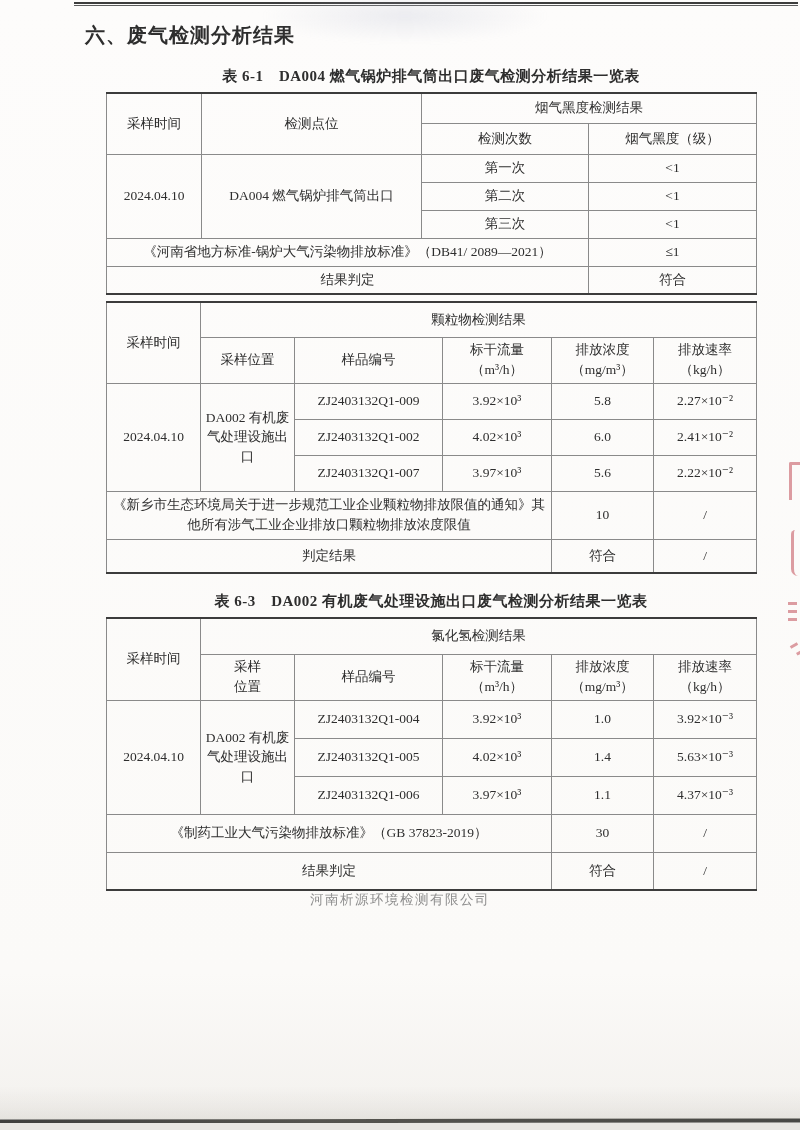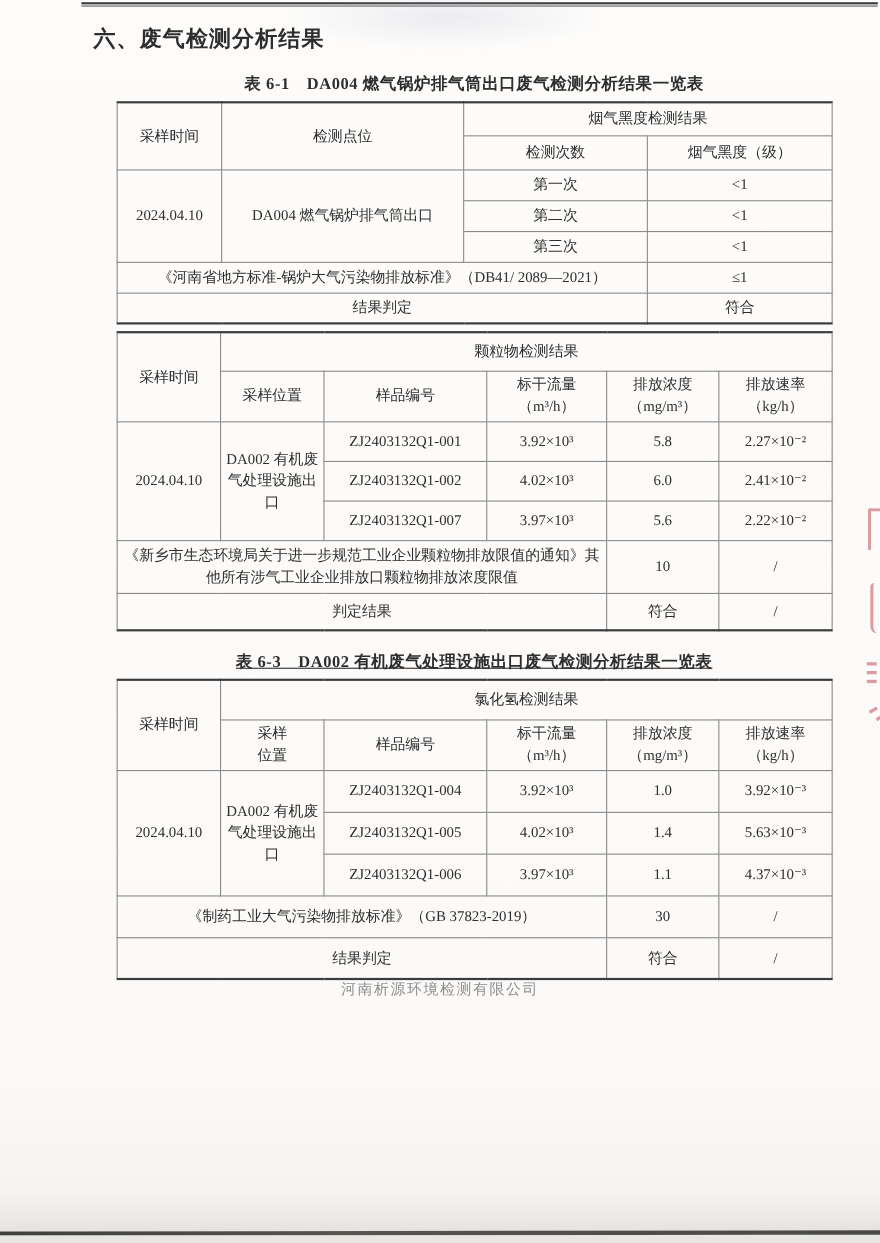--- a/index.html
+++ b/index.html
@@ -53,21 +53,21 @@
     margin: 2px 2px 0 74px; height: 4px;
     border-top: 2px solid #3d3d3d; border-bottom: 1.4px solid #5c5c5c;
   }
 
   .section-title { margin: 16px 0 0 85px; font-size: 20px; font-weight: bold; letter-spacing: 1px; }
 
   .tblwrap { margin-left: 106px; width: 650px; }
   .caption  { text-align: center; font-size: 15px; font-weight: bold; letter-spacing: .5px; }
   .cap1 { margin-top: 18px; }
   .cap2 { margin-top: 16px; }
-  .cap3 { margin-top: 18px; text-decoration: underline; }
+  .cap3 { margin-top: 18px; }
 
   table.t {
     margin-top: 6px;
     width: 650px;
     border-collapse: collapse;
     table-layout: fixed;
     font-size: 13.5px;
     border-top: 2.5px solid #3c3c3c;
     border-bottom: 2.5px solid #3c3c3c;
     border-left: 1.2px solid #8a8a8a;
@@ -163,21 +163,21 @@
             <div>（mg/m³）</div>
           </td>
           <td>
             <div>排放速率</div>
             <div>（kg/h）</div>
           </td>
         </tr>
         <tr style="height:36px">
           <td rowspan="3">2024.04.10</td>
           <td rowspan="3">DA002 有机废气处理设施出口</td>
-          <td class="nums">ZJ2403132Q1-001</td>
+          <td class="nums">ZJ2403132Q1-009</td>
           <td class="nums">3.92×10³</td>
           <td class="nums">5.8</td>
           <td class="nums">2.27×10⁻²</td>
         </tr>
         <tr style="height:36px">
           <td class="nums">ZJ2403132Q1-002</td>
           <td class="nums">4.02×10³</td>
           <td class="nums">6.0</td>
           <td class="nums">2.41×10⁻²</td>
         </tr>

